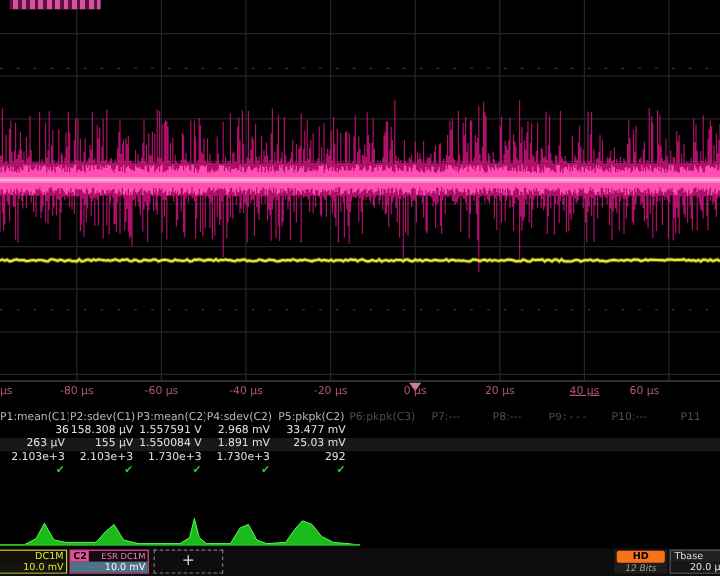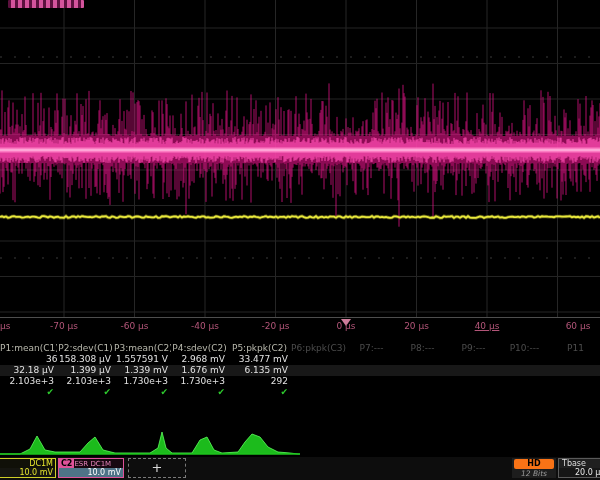--- a/index.html
+++ b/index.html
@@ -28,21 +28,21 @@
   #histo{position:absolute;left:0;top:429px;}
   
   .bottombar{position:absolute;left:0;top:457px;width:600px;height:23px;background:#0d0d0d;}
   .descbox{position:absolute;top:1px;height:20px;box-sizing:border-box;font-size:8px;line-height:10px;}
   .c1box{left:-46px;width:102px;border:1px solid #cfcf27;background:#101008;}
   .c1box .r1{height:9px;text-align:right;color:#e6e62e;padding-right:2px;}
   .c1box .r2{height:9px;text-align:right;color:#e6e62e;padding-right:2px;background:#151510;}
   .c2box{left:58px;width:66px;border:1px solid #e0529a;background:#170810;}
   .c2box .r1{height:9px;display:flex;align-items:center;}
   .c2badge{background:#e0529a;color:#000;font-weight:bold;font-size:8px;padding:0 2px;height:9px;line-height:9px;}
-  .c2tags{color:#e884bb;font-size:7px;padding-left:0;letter-spacing:0;white-space:nowrap;}
+  .c2tags{color:#e884bb;font-size:7px;padding-left:10px;letter-spacing:0;white-space:nowrap;}
   .c2box .r2{height:9px;background:#4e7387;color:#fff;text-align:right;padding-right:2px;}
   .addbox{left:128px;width:58px;border:1px dashed #7a7a7a;color:#d8d8d8;
           text-align:center;font-size:13px;line-height:18px;background:transparent;}
   .hdgroup{left:512px;width:44px;background:#1d1d1d;text-align:center;}
   .hdbadge{margin:1px 2px 0 2px;height:10px;line-height:10px;background:#f97316;color:#000;
            font-weight:bold;font-size:8px;border-radius:2px;}
   .hdbits{color:#9a9a9a;font-size:7.5px;line-height:9px;font-style:italic;}
   .tbasebox{left:558px;width:70px;background:#202020;border:1px solid #5a5a5a;}
   .tbasebox .r1{height:9px;color:#ddd;padding-left:3px;font-size:8px;}
   .tbasebox .r2{height:9px;color:#e8e8e8;background:#161616;padding-left:16px;font-size:8px;}
@@ -78,63 +78,63 @@
       <line x1="0" y1="150" x2="600" y2="150" stroke="#ffc2e3" stroke-width="1.5" stroke-opacity="0.8"></line>
       <path d="M0 217L2 216.3L4 217.2L6 216.5L8 217.8L10 217.4L12 216.4L14 216.2L16 216.9L18 216.8L20 216.8L22 217.6L24 217.4L26 216.9L28 216.7L30 217.4L32 216.7L34 216.7L36 217.0L38 217.6L40 217.8L42 216.2L44 216.1L46 216.7L48 217.4L50 216.4L52 216.9L54 217.7L56 217.0L58 216.7L60 217.7L62 217.6L64 217.8L66 216.1L68 217.8L70 217.5L72 216.5L74 216.3L76 217.4L78 216.2L80 217.0L82 216.1L84 216.5L86 216.8L88 217.1L90 216.8L92 217.3L94 216.8L96 216.1L98 216.8L100 217.4L102 216.3L104 216.5L106 216.2L108 217.5L110 217.7L112 216.4L114 216.8L116 217.8L118 217.6L120 216.4L122 216.8L124 217.2L126 217.0L128 216.1L130 216.4L132 217.8L134 217.1L136 216.5L138 216.5L140 216.9L142 217.6L144 217.7L146 216.3L148 217.0L150 217.1L152 217.4L154 217.3L156 216.3L158 217.8L160 217.7L162 216.3L164 216.5L166 216.1L168 216.6L170 217.4L172 216.8L174 216.4L176 216.5L178 217.4L180 216.1L182 217.4L184 216.5L186 216.8L188 216.3L190 216.8L192 216.8L194 217.4L196 217.7L198 216.6L200 217.1L202 216.3L204 216.4L206 217.6L208 217.1L210 217.7L212 217.6L214 217.3L216 216.3L218 216.7L220 217.4L222 217.4L224 216.3L226 216.6L228 216.8L230 217.6L232 217.8L234 217.2L236 216.7L238 217.2L240 216.6L242 217.1L244 216.1L246 216.6L248 217.5L250 216.6L252 217.0L254 216.3L256 216.9L258 217.2L260 217.8L262 217.0L264 216.7L266 216.2L268 217.2L270 216.6L272 217.0L274 217.4L276 216.5L278 217.8L280 216.8L282 216.9L284 216.7L286 217.7L288 216.4L290 217.2L292 216.2L294 216.6L296 216.4L298 217.7L300 216.6L302 216.1L304 217.1L306 217.8L308 217.6L310 216.6L312 217.3L314 217.6L316 216.2L318 217.9L320 217.1L322 216.7L324 217.5L326 216.9L328 217.6L330 216.5L332 216.7L334 216.7L336 217.7L338 216.3L340 216.4L342 217.4L344 217.8L346 216.3L348 217.2L350 216.5L352 217.8L354 216.7L356 216.5L358 217.3L360 217.3L362 216.6L364 216.8L366 217.2L368 217.2L370 217.1L372 216.1L374 217.6L376 216.5L378 216.5L380 217.3L382 216.9L384 217.4L386 217.0L388 217.5L390 217.8L392 217.6L394 216.3L396 216.4L398 216.9L400 217.6L402 216.7L404 216.4L406 217.4L408 216.5L410 217.4L412 216.7L414 217.1L416 217.4L418 216.7L420 217.4L422 216.6L424 216.3L426 216.6L428 217.0L430 217.8L432 217.5L434 217.7L436 216.3L438 217.0L440 217.9L442 217.8L444 216.2L446 216.8L448 216.6L450 216.5L452 216.2L454 217.9L456 216.6L458 216.7L460 217.8L462 216.4L464 216.4L466 217.8L468 216.2L470 217.6L472 217.8L474 217.8L476 217.9L478 217.2L480 216.5L482 216.8L484 217.9L486 217.2L488 216.7L490 216.9L492 216.3L494 217.3L496 217.0L498 216.4L500 217.6L502 217.2L504 217.8L506 217.8L508 217.1L510 216.8L512 216.6L514 217.0L516 217.1L518 216.7L520 217.3L522 216.5L524 216.7L526 217.3L528 216.4L530 216.4L532 216.5L534 217.5L536 217.1L538 216.2L540 217.1L542 216.3L544 216.6L546 216.5L548 216.7L550 216.8L552 216.8L554 217.2L556 216.4L558 216.4L560 216.4L562 216.7L564 216.6L566 216.5L568 216.4L570 216.1L572 217.2L574 216.6L576 217.2L578 216.8L580 217.6L582 216.6L584 217.8L586 216.3L588 216.5L590 217.4L592 216.3L594 217.6L596 216.8L598 216.3L600 217.8" stroke="#e9e93c" stroke-width="3.5" stroke-opacity="0.35" fill="none"></path>
       <path d="M0 217L2 216.3L4 217.2L6 216.5L8 217.8L10 217.4L12 216.4L14 216.2L16 216.9L18 216.8L20 216.8L22 217.6L24 217.4L26 216.9L28 216.7L30 217.4L32 216.7L34 216.7L36 217.0L38 217.6L40 217.8L42 216.2L44 216.1L46 216.7L48 217.4L50 216.4L52 216.9L54 217.7L56 217.0L58 216.7L60 217.7L62 217.6L64 217.8L66 216.1L68 217.8L70 217.5L72 216.5L74 216.3L76 217.4L78 216.2L80 217.0L82 216.1L84 216.5L86 216.8L88 217.1L90 216.8L92 217.3L94 216.8L96 216.1L98 216.8L100 217.4L102 216.3L104 216.5L106 216.2L108 217.5L110 217.7L112 216.4L114 216.8L116 217.8L118 217.6L120 216.4L122 216.8L124 217.2L126 217.0L128 216.1L130 216.4L132 217.8L134 217.1L136 216.5L138 216.5L140 216.9L142 217.6L144 217.7L146 216.3L148 217.0L150 217.1L152 217.4L154 217.3L156 216.3L158 217.8L160 217.7L162 216.3L164 216.5L166 216.1L168 216.6L170 217.4L172 216.8L174 216.4L176 216.5L178 217.4L180 216.1L182 217.4L184 216.5L186 216.8L188 216.3L190 216.8L192 216.8L194 217.4L196 217.7L198 216.6L200 217.1L202 216.3L204 216.4L206 217.6L208 217.1L210 217.7L212 217.6L214 217.3L216 216.3L218 216.7L220 217.4L222 217.4L224 216.3L226 216.6L228 216.8L230 217.6L232 217.8L234 217.2L236 216.7L238 217.2L240 216.6L242 217.1L244 216.1L246 216.6L248 217.5L250 216.6L252 217.0L254 216.3L256 216.9L258 217.2L260 217.8L262 217.0L264 216.7L266 216.2L268 217.2L270 216.6L272 217.0L274 217.4L276 216.5L278 217.8L280 216.8L282 216.9L284 216.7L286 217.7L288 216.4L290 217.2L292 216.2L294 216.6L296 216.4L298 217.7L300 216.6L302 216.1L304 217.1L306 217.8L308 217.6L310 216.6L312 217.3L314 217.6L316 216.2L318 217.9L320 217.1L322 216.7L324 217.5L326 216.9L328 217.6L330 216.5L332 216.7L334 216.7L336 217.7L338 216.3L340 216.4L342 217.4L344 217.8L346 216.3L348 217.2L350 216.5L352 217.8L354 216.7L356 216.5L358 217.3L360 217.3L362 216.6L364 216.8L366 217.2L368 217.2L370 217.1L372 216.1L374 217.6L376 216.5L378 216.5L380 217.3L382 216.9L384 217.4L386 217.0L388 217.5L390 217.8L392 217.6L394 216.3L396 216.4L398 216.9L400 217.6L402 216.7L404 216.4L406 217.4L408 216.5L410 217.4L412 216.7L414 217.1L416 217.4L418 216.7L420 217.4L422 216.6L424 216.3L426 216.6L428 217.0L430 217.8L432 217.5L434 217.7L436 216.3L438 217.0L440 217.9L442 217.8L444 216.2L446 216.8L448 216.6L450 216.5L452 216.2L454 217.9L456 216.6L458 216.7L460 217.8L462 216.4L464 216.4L466 217.8L468 216.2L470 217.6L472 217.8L474 217.8L476 217.9L478 217.2L480 216.5L482 216.8L484 217.9L486 217.2L488 216.7L490 216.9L492 216.3L494 217.3L496 217.0L498 216.4L500 217.6L502 217.2L504 217.8L506 217.8L508 217.1L510 216.8L512 216.6L514 217.0L516 217.1L518 216.7L520 217.3L522 216.5L524 216.7L526 217.3L528 216.4L530 216.4L532 216.5L534 217.5L536 217.1L538 216.2L540 217.1L542 216.3L544 216.6L546 216.5L548 216.7L550 216.8L552 216.8L554 217.2L556 216.4L558 216.4L560 216.4L562 216.7L564 216.6L566 216.5L568 216.4L570 216.1L572 217.2L574 216.6L576 217.2L578 216.8L580 217.6L582 216.6L584 217.8L586 216.3L588 216.5L590 217.4L592 216.3L594 217.6L596 216.8L598 216.3L600 217.8" stroke="#e9e93c" stroke-width="1.8" fill="none"></path>
     </svg>
 
   <div class="trace-label"></div>
 
   <div class="xaxis" id="xaxis">
     <div class="trig" style="left:346px"></div>
   <span style="left: -6.5px; color: rgb(178, 85, 120);">-100 µs</span>
-      <span style="left: 64px; color: rgb(178, 85, 120);">-70 µs</span>
+      <span style="left: 64px; color: rgb(178, 85, 120);">-80 µs</span>
       <span style="left: 134.5px; color: rgb(178, 85, 120);">-60 µs</span>
       <span style="left: 205px; color: rgb(178, 85, 120);">-40 µs</span>
       <span style="left: 275.5px; color: rgb(178, 85, 120);">-20 µs</span>
       <span style="left: 346px; color: rgb(178, 85, 120);">0 µs</span>
       <span style="left: 416.5px; color: rgb(178, 85, 120);">20 µs</span>
       <span style="left: 487px; color: rgb(178, 85, 120); text-decoration: underline;">40 µs</span>
-      <span style="left: 578px; color: rgb(178, 85, 120);">60 µs</span>
+      <span style="left: 537px; color: rgb(178, 85, 120);">60 µs</span>
     </div>
 
   <div class="mtable" id="mtable">
       <div class="mrow">
         <div class="mcell hdr" style="width: 57px;">P1:mean(C1)</div>
         <div class="mcell hdr" style="width: 57px;">P2:sdev(C1)</div>
         <div class="mcell hdr" style="width: 57px;">P3:mean(C2)</div>
         <div class="mcell hdr" style="width: 57px;">P4:sdev(C2)</div>
         <div class="mcell hdr" style="width: 63px;">P5:pkpk(C2)</div>
         <div class="mcell hdr dim" style="width: 55px;">P6:pkpk(C3)</div>
         <div class="mcell hdr dim" style="width: 51px;">P7:---</div>
         <div class="mcell hdr dim" style="width: 51px;">P8:---</div>
-        <div class="mcell hdr dim" style="width: 51px;">P9:---</div>
+        <div class="mcell hdr dim" style="width: 51px; font-family: Liberation Mono, monospace;">P9:---</div>
         <div class="mcell hdr dim" style="width: 51px;">P10:---</div>
         <div class="mcell hdr dim" style="width: 51px; margin-top: 12px;">P11</div>
       </div>
       <div class="mrow">
         <div class="mcell" style="width: 57px; padding-left: 46px;">363.98 µV</div>
         <div class="mcell" style="width: 57px;">158.308 µV</div>
         <div class="mcell" style="width: 57px;">1.557591 V</div>
         <div class="mcell" style="width: 57px;">2.968 mV</div>
         <div class="mcell" style="width: 63px;">33.477 mV</div>
         <div class="mcell" style="width: 55px;"></div>
         <div class="mcell" style="width: 51px;"></div>
         <div class="mcell" style="width: 51px;"></div>
         <div class="mcell" style="width: 51px;"></div>
         <div class="mcell" style="width: 51px;"></div>
         <div class="mcell" style="width: 51px;"></div>
       </div>
       <div class="mrow stripe">
-        <div class="mcell" style="width: 57px;">32.18 µV</div>
-        <div class="mcell" style="width: 57px;">1.399 µV</div>
-        <div class="mcell" style="width: 57px;">1.339 mV</div>
-        <div class="mcell" style="width: 57px;">1.676 mV</div>
-        <div class="mcell" style="width: 63px;">6.135 mV</div>
+        <div class="mcell" style="width: 57px;">263 µV</div>
+        <div class="mcell" style="width: 57px;">155 µV</div>
+        <div class="mcell" style="width: 57px;">1.550084 V</div>
+        <div class="mcell" style="width: 57px;">1.891 mV</div>
+        <div class="mcell" style="width: 63px;">25.03 mV</div>
         <div class="mcell" style="width: 55px;"></div>
         <div class="mcell" style="width: 51px;"></div>
         <div class="mcell" style="width: 51px;"></div>
         <div class="mcell" style="width: 51px;"></div>
         <div class="mcell" style="width: 51px;"></div>
         <div class="mcell" style="width: 51px;"></div>
       </div>
       <div class="mrow">
         <div class="mcell" style="width: 57px;">2.103e+3</div>
         <div class="mcell" style="width: 57px;">2.103e+3</div>

